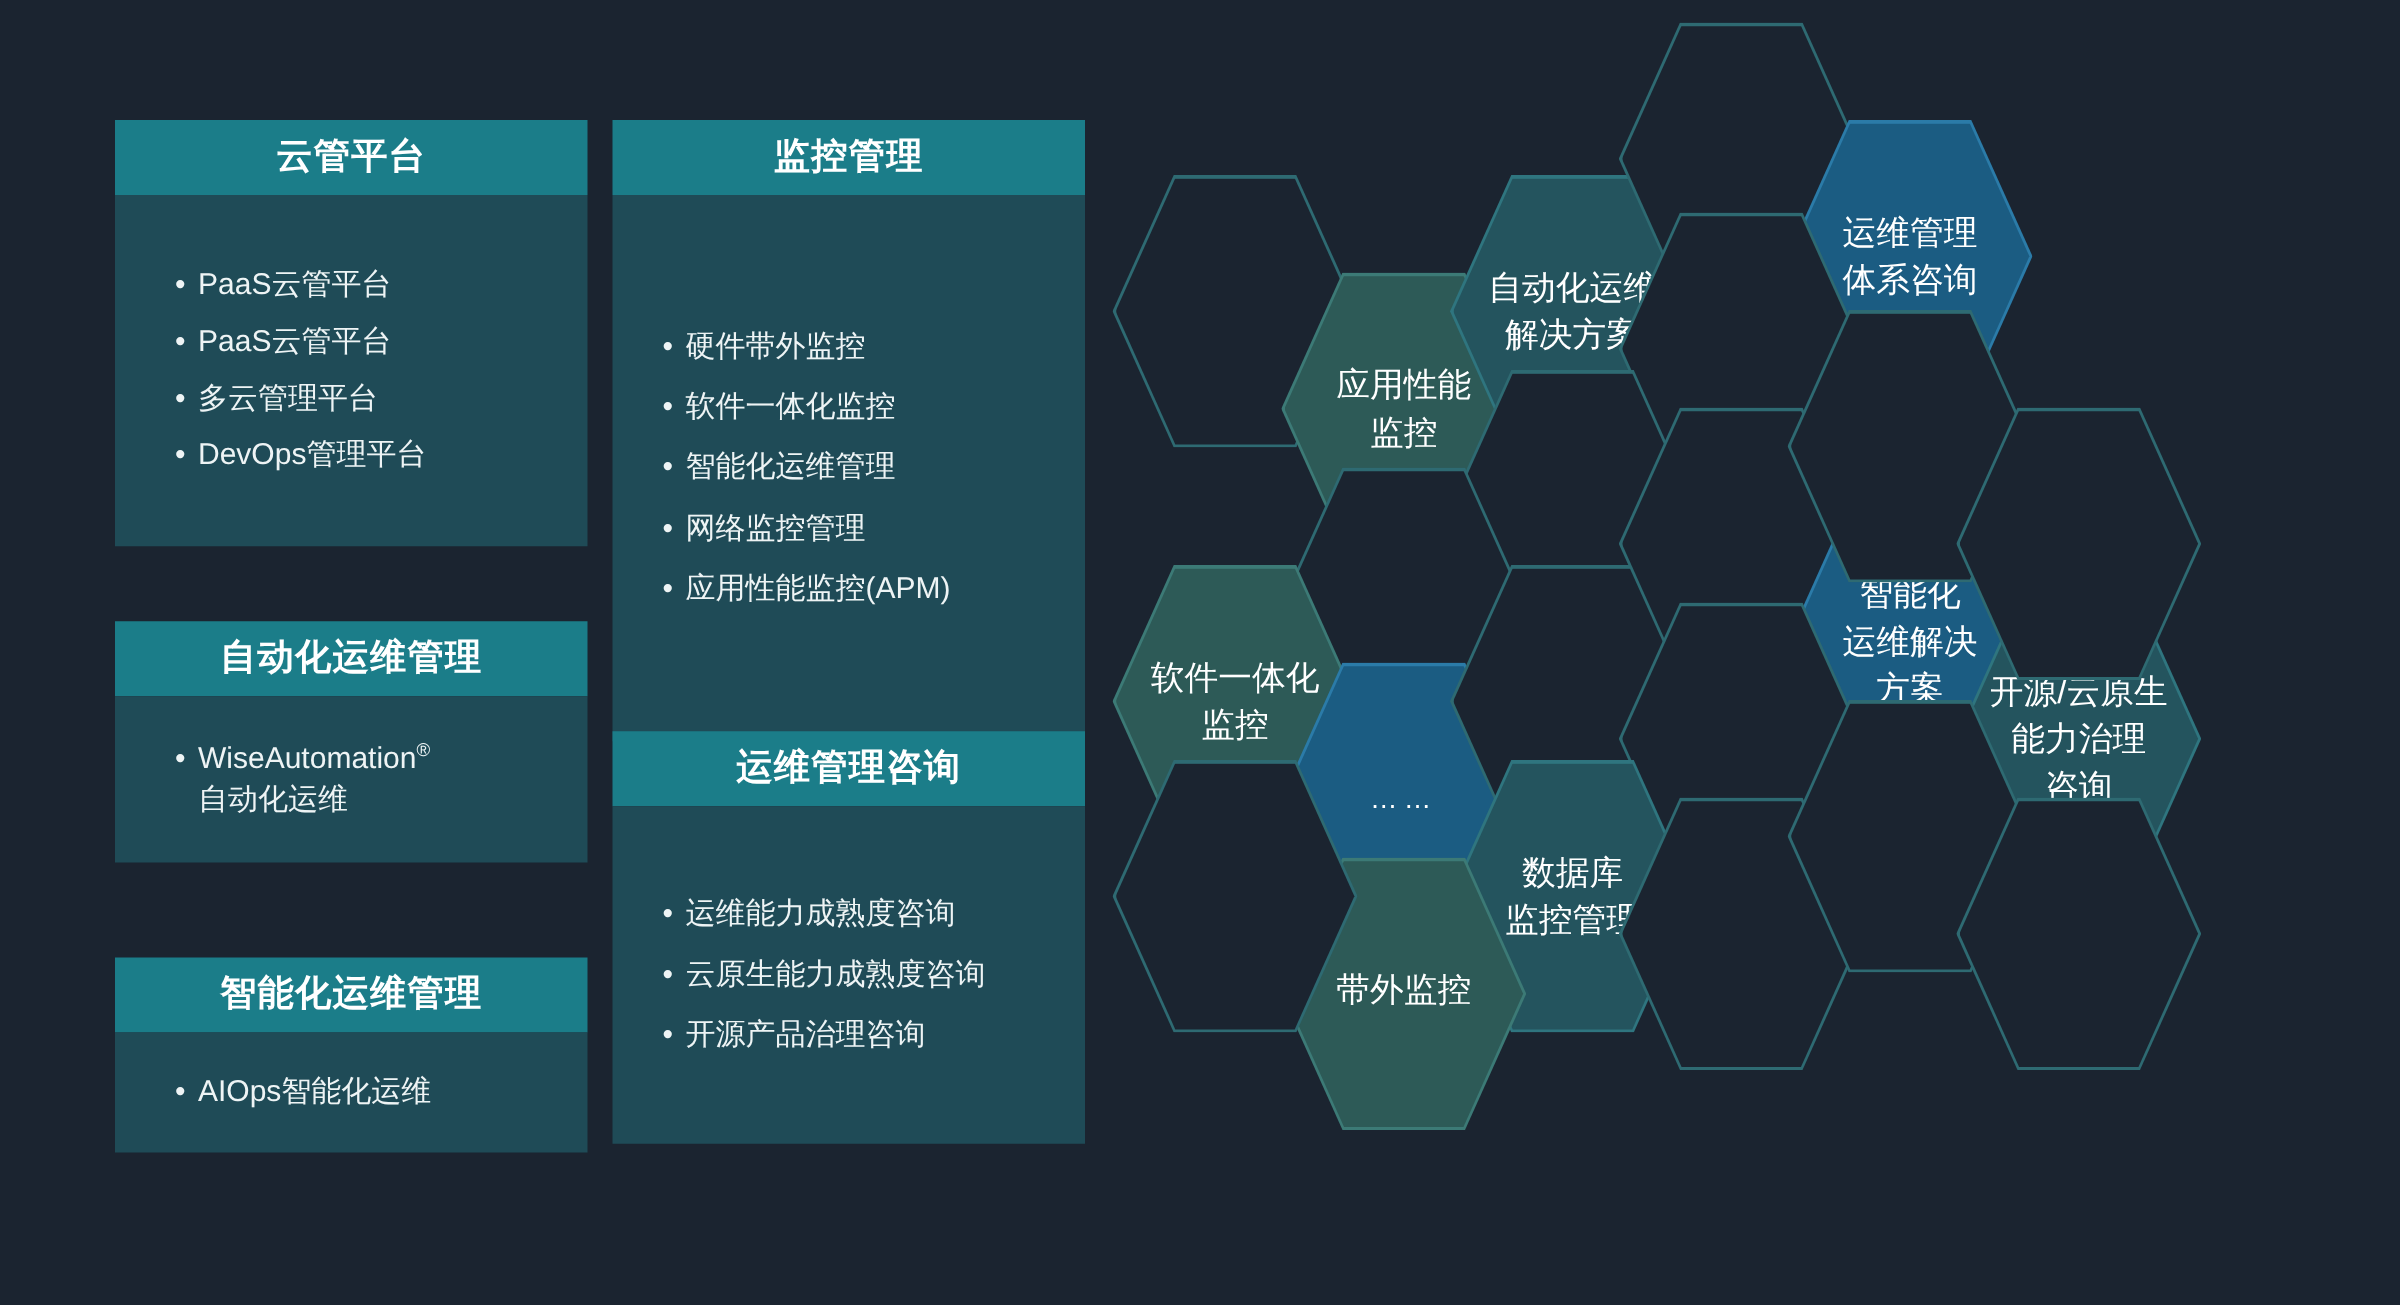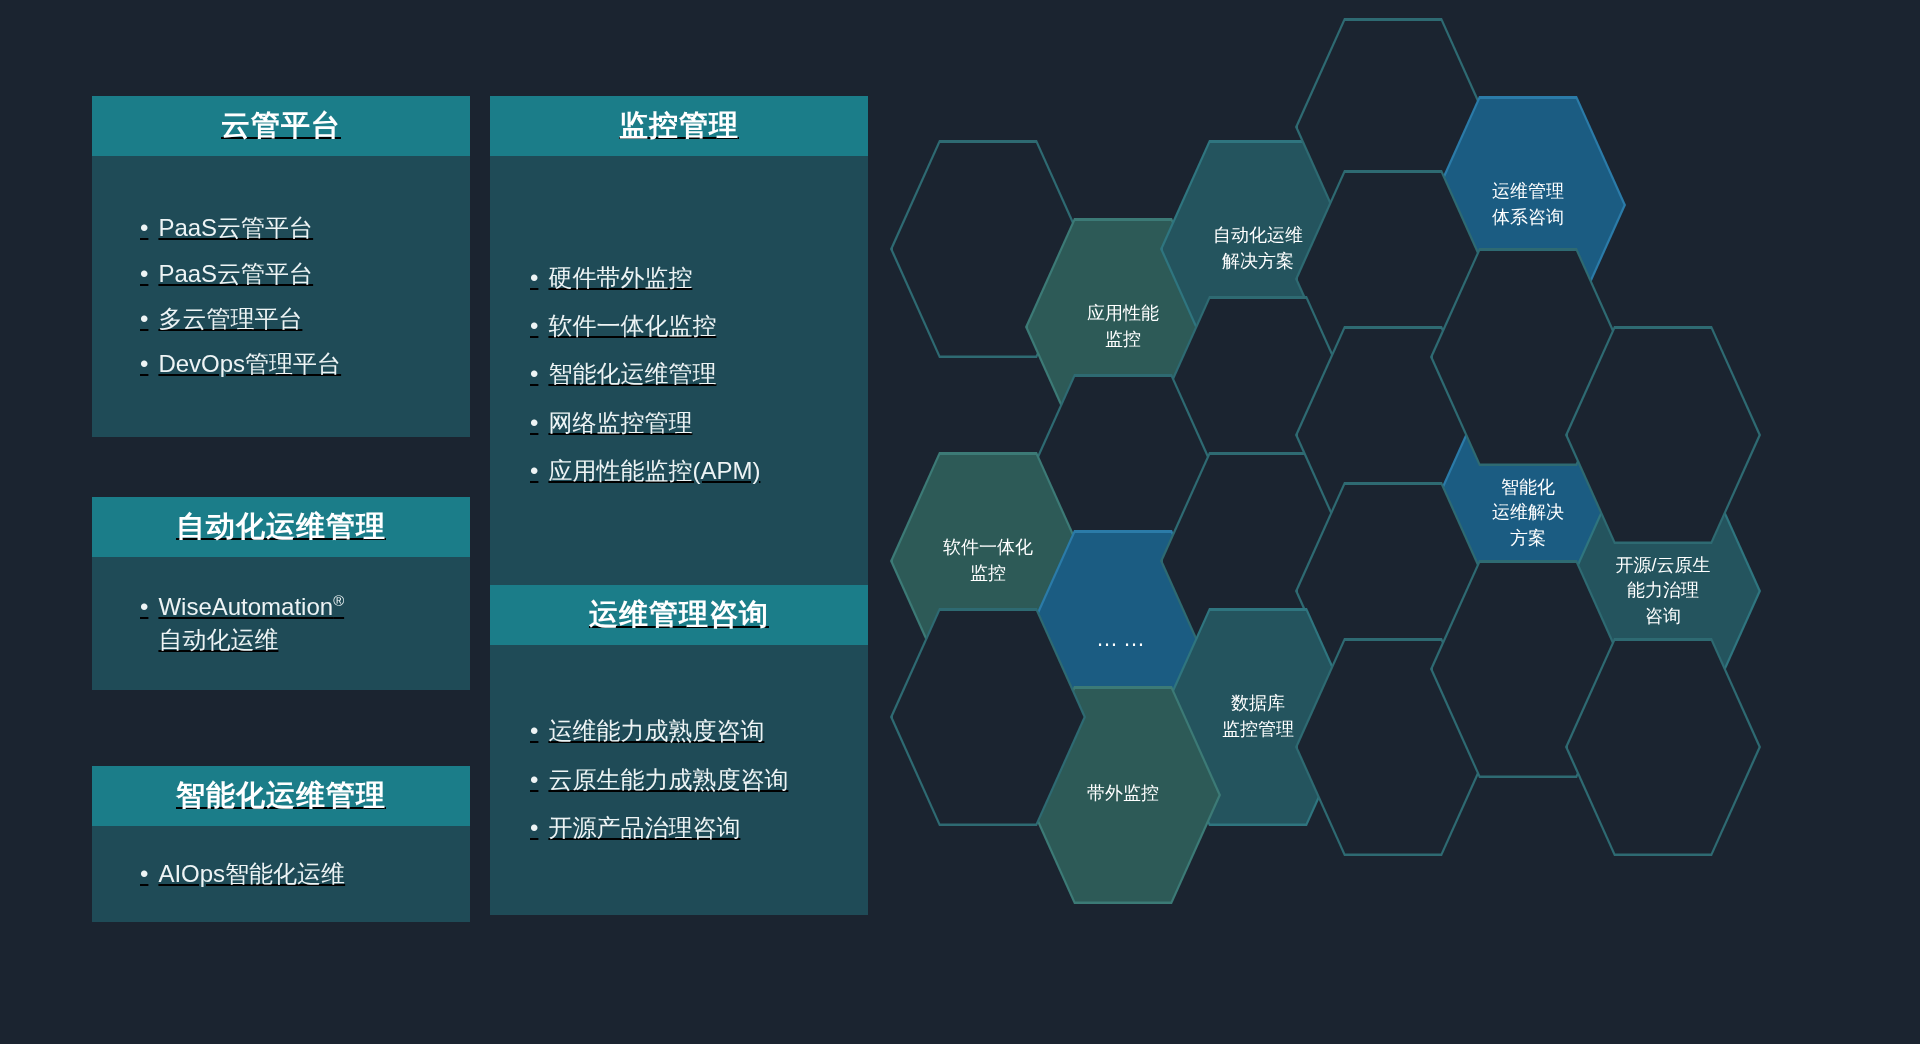--- a/index.html
+++ b/index.html
@@ -6,21 +6,21 @@
   html, body {
     width: 1920px; height: 1044px;
     background: #1b2430;
     font-family: "Liberation Sans", "DejaVu Sans", sans-serif;
     overflow: hidden;
   }
   #root { position: relative; width: 1920px; height: 1044px; }
 
   
   .cards { position: absolute; left: 0; top: 0; width: 900px; height: 1044px; }
-  .card { position: absolute; text-decoration: underline; }
+  .card { position: absolute; }
   .card-header {
     background: #1b7d89;
     color: #ffffff;
     font-weight: bold;
     display: flex; align-items: center; justify-content: center;
     letter-spacing: 1px;
     line-height: 1.1;
   }
   .card-body {
     background: #1f4b57;
@@ -78,21 +78,21 @@
     display: flex; align-items: center; justify-content: center;
     text-align: center;
   }
   .hex .hex-inner {
     position: absolute; inset: 2.5px;
     clip-path: polygon(25% 0%, 75% 0%, 100% 50%, 75% 100%, 25% 100%, 0% 50%);
     display: flex; align-items: center; justify-content: center;
   }
   .hex .hex-label {
     position: relative; z-index: 2;
-    color: #ffffff; font-size: 18px; line-height: 1.42;
+    color: #ffffff; font-size: 27px; line-height: 1.42;
     padding: 0 18px;
     white-space: pre-line;
   }
   
   .hx-empty  { background: #2e6a72; }
   .hx-empty  .hex-inner { background: #1b2430; }
   .hx-green  { background: #3c7a76; }
   .hx-green  .hex-inner { background: #2d5a57; }
   .hx-teal   { background: #2f757f; }
   .hx-teal   .hex-inner { background: #24545e; }

